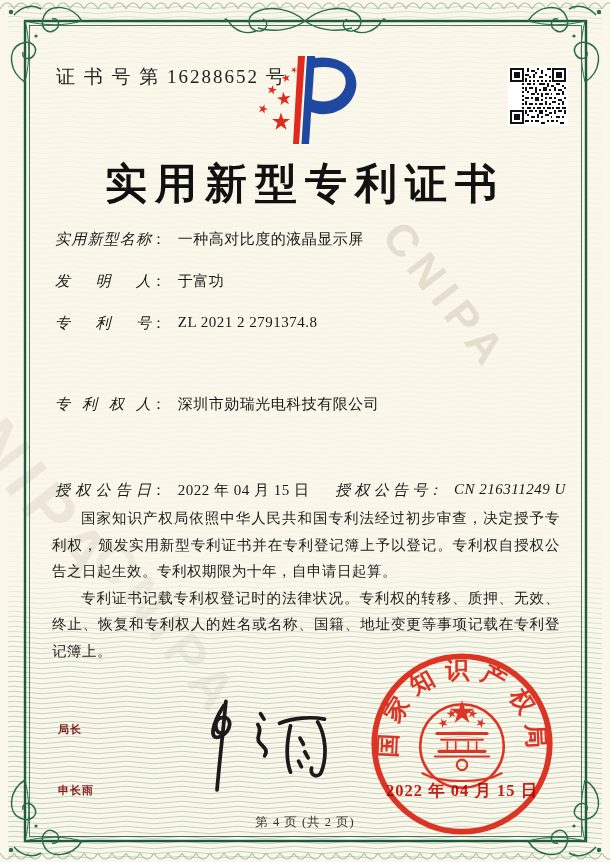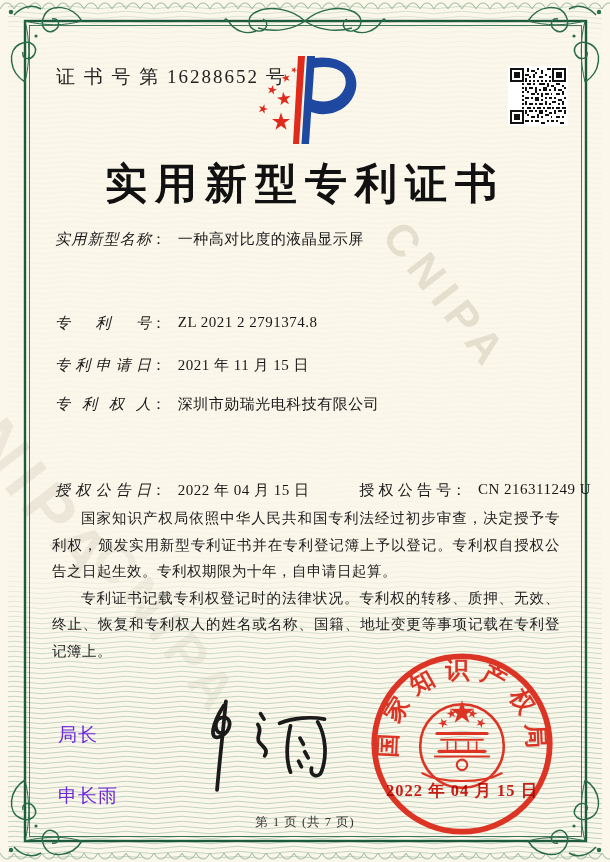--- a/index.html
+++ b/index.html
@@ -59,33 +59,33 @@
     vertical-align:top;
     font-style:italic;
   }
   .row .colon{display:inline-block;vertical-align:top;}
   .row .val{display:inline-block;margin-left:8px;vertical-align:top;letter-spacing:0.5px;}
   .row-1{top:230px;} .row-2{top:272px;} .row-3{top:314px;}
   .row-4{top:356px;} .row-5{top:395px;}
   .row-6{top:430px;white-space:normal;}
   .row-6 .val{width:382px;line-height:22px;}
   .row-7{top:481px;}
-  .row-7 .pair2{margin-left:46px;}
+  .row-7 .pair2{margin-left:22px;font-style:italic;}
   .row-7 .lab2{
     display:inline-block;width:92px;
     text-align:justify;text-align-last:justify;vertical-align:top;
   }
   .paras{
     position:absolute;left:52px;top:505px;width:508px;
     font-size:14.5px;line-height:26.5px;
     color:#222;
     text-align:justify;letter-spacing:0.5px;
   }
   .paras p{margin:0;text-indent:2em;}
-  .signer{position:absolute;left:58px;font-size:19px;letter-spacing:1px;color:#6d28d9;}
+  .signer{position:absolute;left:58px;font-size:11px;letter-spacing:1px;color:#7f1d1d;font-weight:bold;}
   .signer-title{top:722px;}
   .signer-name{top:783px;}
   .signature{position:absolute;left:182px;top:696px;}
   .seal{position:absolute;left:368px;top:650px;mix-blend-mode:multiply;opacity:0.95;}
   .stamp-date{
     position:absolute;left:386px;top:780px;z-index:4;
     color:#c32117;font-size:16.5px;font-weight:bold;
     letter-spacing:1px;mix-blend-mode:multiply;
   }
   .footer{
@@ -184,27 +184,27 @@
         <path d="M9 0h1v2h-1z M11 1h2v1h-2z M14 0h1v1h-1z M16 1h1v2h-1z M19 0h2v1h-2z M8 3h2v1h-2z M12 3h1v2h-1z M15 4h2v1h-2z M18 3h1v1h-1z M20 4h1v1h-1z M8 5h1v1h-1z M10 4h1v1h-1z M13 2h1v1h-1z M9 8h2v1h-2z M12 8h1v1h-1z M15 8h3v1h-3z M19 8h1v2h-1z M21 9h2v1h-2z M24 8h2v1h-2z M27 9h1v1h-1z M8 10h1v2h-1z M10 10h2v1h-2z M13 10h1v3h-1z M15 11h1v1h-1z M17 10h2v2h-2z M20 11h1v1h-1z M23 10h1v2h-1z M25 11h2v1h-2z M28 10h1v1h-1z M9 12h1v1h-1z M11 13h2v1h-2z M14 13h1v1h-1z M16 13h1v2h-1z M18 13h2v1h-2z M21 13h1v1h-1z M24 13h2v1h-2z M27 12h1v2h-1z M8 15h2v1h-2z M11 15h1v1h-1z M13 15h2v2h-2z M16 16h1v1h-1z M18 15h1v1h-1z M20 15h2v1h-2z M23 15h1v1h-1z M25 16h2v1h-2z M28 15h1v1h-1z M8 17h1v2h-1z M10 18h2v1h-2z M13 18h1v1h-1z M15 18h2v1h-2z M18 17h1v2h-1z M20 18h1v1h-1z M22 17h2v1h-2z M25 18h1v1h-1z M27 17h1v2h-1z M9 20h2v1h-2z M12 20h1v1h-1z M14 20h2v1h-2z M17 20h1v1h-1z M19 20h2v1h-2z M22 20h1v1h-1z M24 20h2v1h-2z M27 20h2v1h-2z M8 22h1v2h-1z M10 22h2v1h-2z M13 22h1v1h-1z M15 22h2v2h-2z M18 22h1v1h-1z M20 23h2v1h-2z M23 22h1v2h-1z M25 22h2v1h-2z M28 22h1v2h-1z M9 24h1v1h-1z M11 25h2v1h-2z M14 24h1v2h-1z M16 25h1v1h-1z M18 24h2v1h-2z M21 25h1v1h-1z M24 25h2v1h-2z M27 25h1v1h-1z M8 27h2v1h-2z M11 27h1v1h-1z M13 27h2v1h-2z M16 28h2v1h-2z M19 27h1v1h-1z M21 27h2v1h-2z M24 27h1v1h-1z M26 28h2v1h-2z"></path>
       </g>
     </svg>
 
     <div class="title">实用新型专利证书</div>
 
     <div class="row row-1">
       <span class="lab">实用新型名称</span><span class="colon">：</span>
       <span class="val">一种高对比度的液晶显示屏</span>
     </div>
+    <div class="row row-2">
+      <span class="lab">发明人</span><span class="colon">：</span>
+      <span class="val">于富功</span>
+    </div>
     <div class="row row-3">
       <span class="lab">专利号</span><span class="colon">：</span>
       <span class="val">ZL 2021 2 2791374.8</span>
-    </div>
-    <div class="row row-4">
-      <span class="lab">专利申请日</span><span class="colon">：</span>
-      <span class="val">2021 年 11 月 15 日</span>
     </div>
     <div class="row row-5">
       <span class="lab">专利权人</span><span class="colon">：</span>
       <span class="val">深圳市勋瑞光电科技有限公司</span>
     </div>
     <div class="row row-7">
       <span class="pair1">
         <span class="lab">授权公告日</span><span class="colon">：</span>
         <span class="val">2022 年 04 月 15 日</span>
       </span>
@@ -260,16 +260,16 @@
           <path d="M68 97 H112" stroke-width="3"></path>
           <path d="M64 102 H116" stroke-width="2"></path>
           <circle cx="90" cy="110" r="5" stroke-width="2"></circle>
           <path d="M52 118 C 70 128 110 128 128 118" stroke-width="2"></path>
         </g>
       </g>
     </svg>
 
     <div class="stamp-date">2022 年 04 月 15 日</div>
 
-    <div class="footer">第 1 页 (共 7 页)</div>
+    <div class="footer">第 4 页 (共 2 页)</div>
 
   </div>
 </div>
 
 </body></html>

